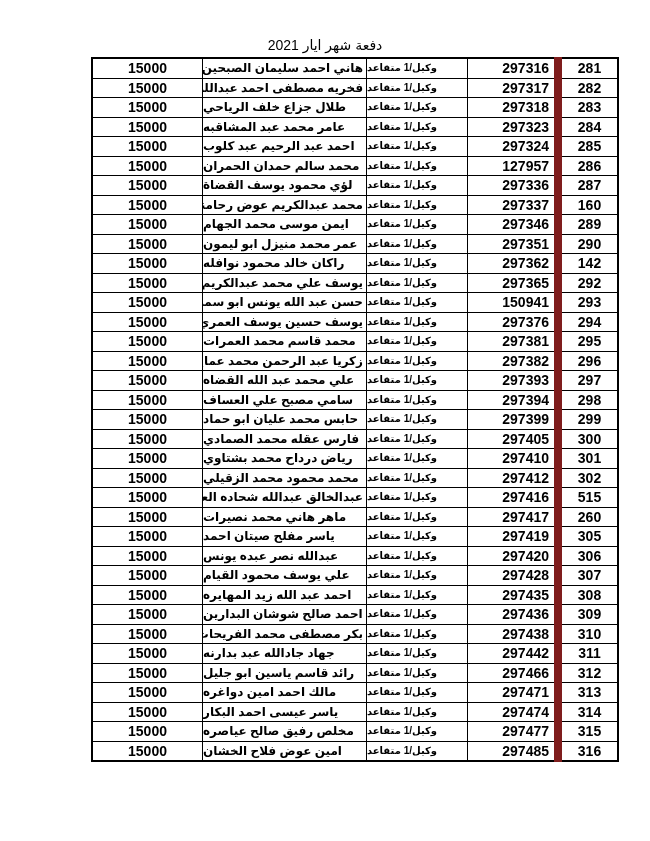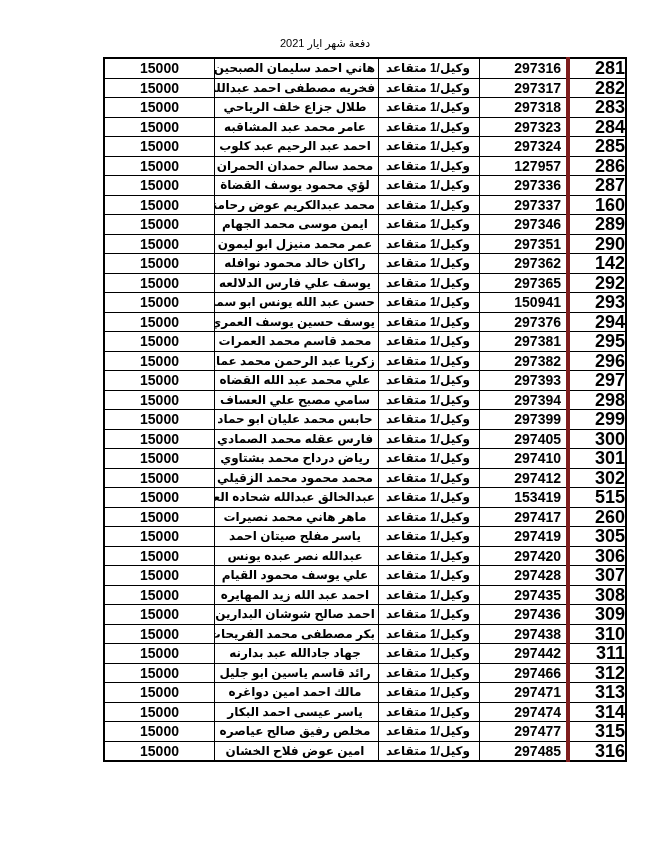--- a/index.html
+++ b/index.html
@@ -1,29 +1,29 @@
 <!DOCTYPE html>
 <html><head>
 <meta charset="utf-8">
 <style>
   html, body { margin: 0; padding: 0; background: #ffffff; }
   body { width: 650px; height: 841px; position: relative; overflow: hidden;
          font-family: "Liberation Sans", "DejaVu Sans", sans-serif; color: #000; }
   .page-title { position: absolute; top: 37px; left: 0; width: 650px; text-align: center;
-                font-size: 11px; direction: rtl; }
-  table.grid { position: absolute; top: 57px; left: 103px; width: 505px;
+                font-size: 14px; direction: rtl; }
+  table.grid { position: absolute; top: 57px; left: 91px; width: 505px;
                border-collapse: collapse; table-layout: fixed; border: 2px solid #000; }
   table.grid td { border: 1px solid #000; height: 18.5px; padding: 0; line-height: 18px;
                   font-weight: bold; white-space: nowrap; overflow: hidden; }
   td.amount { width: 109px; text-align: center; font-size: 14px; }
-  td.name { width: 160px; text-align: center; direction: rtl; font-size: 12px; padding-right: 3px !important; }
-  td.role { width: 98px; text-align: center; direction: rtl; font-size: 12px; padding-right: 2px !important; }
+  td.name { width: 160px; text-align: left; direction: rtl; font-size: 12px; padding-right: 3px !important; }
+  td.role { width: 98px; text-align: left; direction: rtl; font-size: 10px; padding-right: 2px !important; }
   td.number { width: 81px; text-align: right; font-size: 14px; padding-right: 5px !important; }
-  td.index { width: 55px; text-align: right; font-size: 18px; }
-  table.grid td.number { border-right: 4px solid #7f1d1d; }
+  td.index { width: 55px; text-align: center; font-size: 14px; }
+  table.grid td.number { border-right: 8px solid #7f1d1d; }
 </style>
 </head>
 <body>
 
 <div class="page-title">دفعة شهر ايار 2021</div>
 
 <table class="grid">
   <tbody id="table-body">
       <tr>
         <td class="amount">15000</td>
@@ -97,21 +97,21 @@
       </tr>
       <tr>
         <td class="amount">15000</td>
         <td class="name">راكان خالد محمود نوافله</td>
         <td class="role">وكيل/1 متقاعد</td>
         <td class="number">297362</td>
         <td class="index">142</td>
       </tr>
       <tr>
         <td class="amount">15000</td>
-        <td class="name">يوسف علي فارس الدلالعه</td>
+        <td class="name">يوسف علي محمد عبدالكريم</td>
         <td class="role">وكيل/1 متقاعد</td>
         <td class="number">297365</td>
         <td class="index">292</td>
       </tr>
       <tr>
         <td class="amount">15000</td>
         <td class="name">حسن عبد الله يونس ابو سمرا</td>
         <td class="role">وكيل/1 متقاعد</td>
         <td class="number">150941</td>
         <td class="index">293</td>
@@ -176,21 +176,21 @@
         <td class="amount">15000</td>
         <td class="name">محمد محمود محمد الزقيلي</td>
         <td class="role">وكيل/1 متقاعد</td>
         <td class="number">297412</td>
         <td class="index">302</td>
       </tr>
       <tr>
         <td class="amount">15000</td>
         <td class="name">عبدالخالق عبدالله شحاده العودات</td>
         <td class="role">وكيل/1 متقاعد</td>
-        <td class="number">153419</td>
+        <td class="number">297416</td>
         <td class="index">515</td>
       </tr>
       <tr>
         <td class="amount">15000</td>
         <td class="name">ماهر هاني محمد نصيرات</td>
         <td class="role">وكيل/1 متقاعد</td>
         <td class="number">297417</td>
         <td class="index">260</td>
       </tr>
       <tr>

